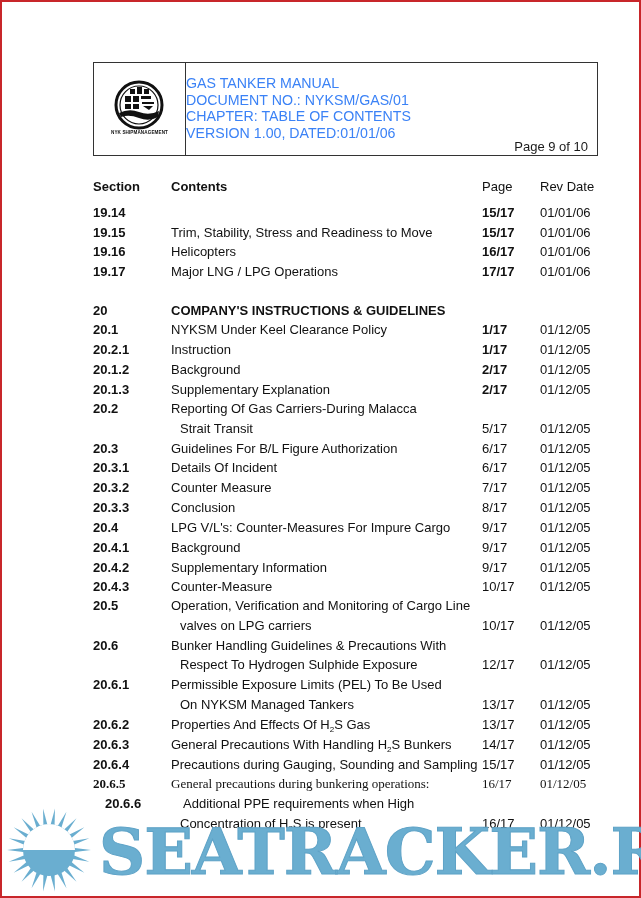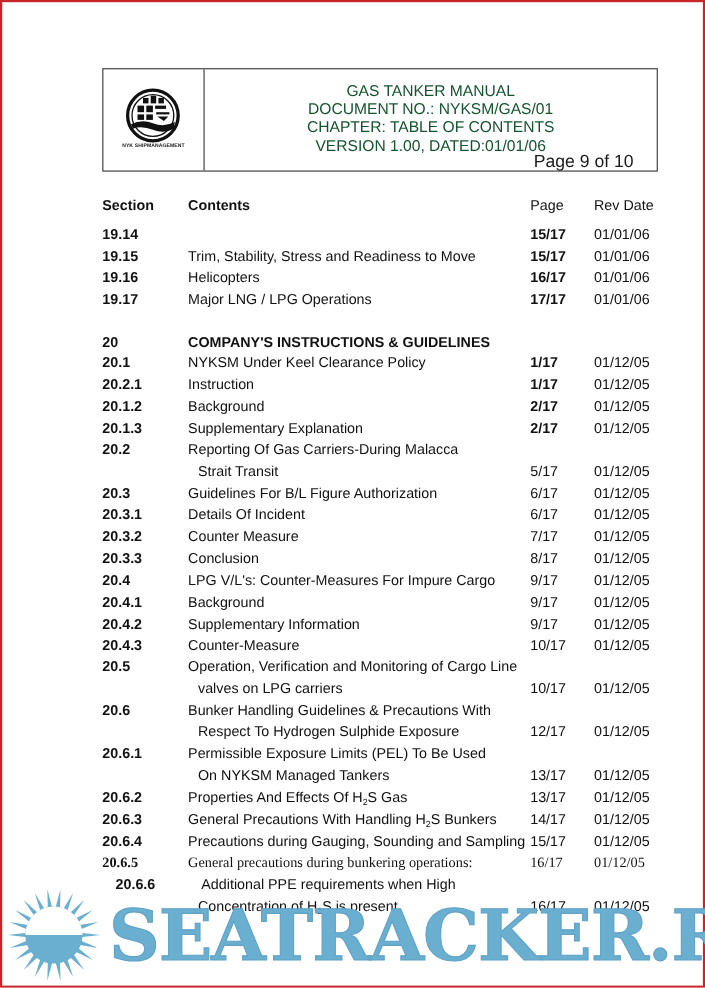--- a/index.html
+++ b/index.html
@@ -20,25 +20,25 @@
   .header-logo-cell {
     position:absolute; left:0; top:0; width:91px; height:92px;
     border-right:1px solid #333;
   }
   .logo-svg { position:absolute; left:19px; top:16px; }
   .logo-caption {
     position:absolute; left:0; width:91px; top:67px; text-align:center;
     font-size:4.6px; font-weight:bold; letter-spacing:0.1px;
   }
   .header-lines {
-    position:absolute; left:92px; right:0; top:12px; text-align:center;
-    font-size:14.2px; line-height:16.6px; color:#14532d;
+    position:absolute; left:92px; right:0; top:12px; 
+    font-size:14.2px; line-height:16.6px; color:#3b82f6;
   }
   .header-page {
-    position:absolute; right:21px; top:76px; font-size:16px; color:#1a1a1a;
+    position:absolute; right:9px; top:76px; font-size:13px; color:#1a1a1a;
   }
   .toc { position:absolute; left:0; top:0; width:641px; }
   .row { position:absolute; left:0; width:641px; height:20px; font-size:13px; }
   .row span { position:absolute; top:0; white-space:nowrap; }
   .c-sec { left:93px; font-weight:bold; }
   .c-con { left:171px; }
   .c-con.cont { left:180px; }
   .c-pg { left:482px; }
   .c-dt { left:540px; }
   .bold { font-weight:bold; }

